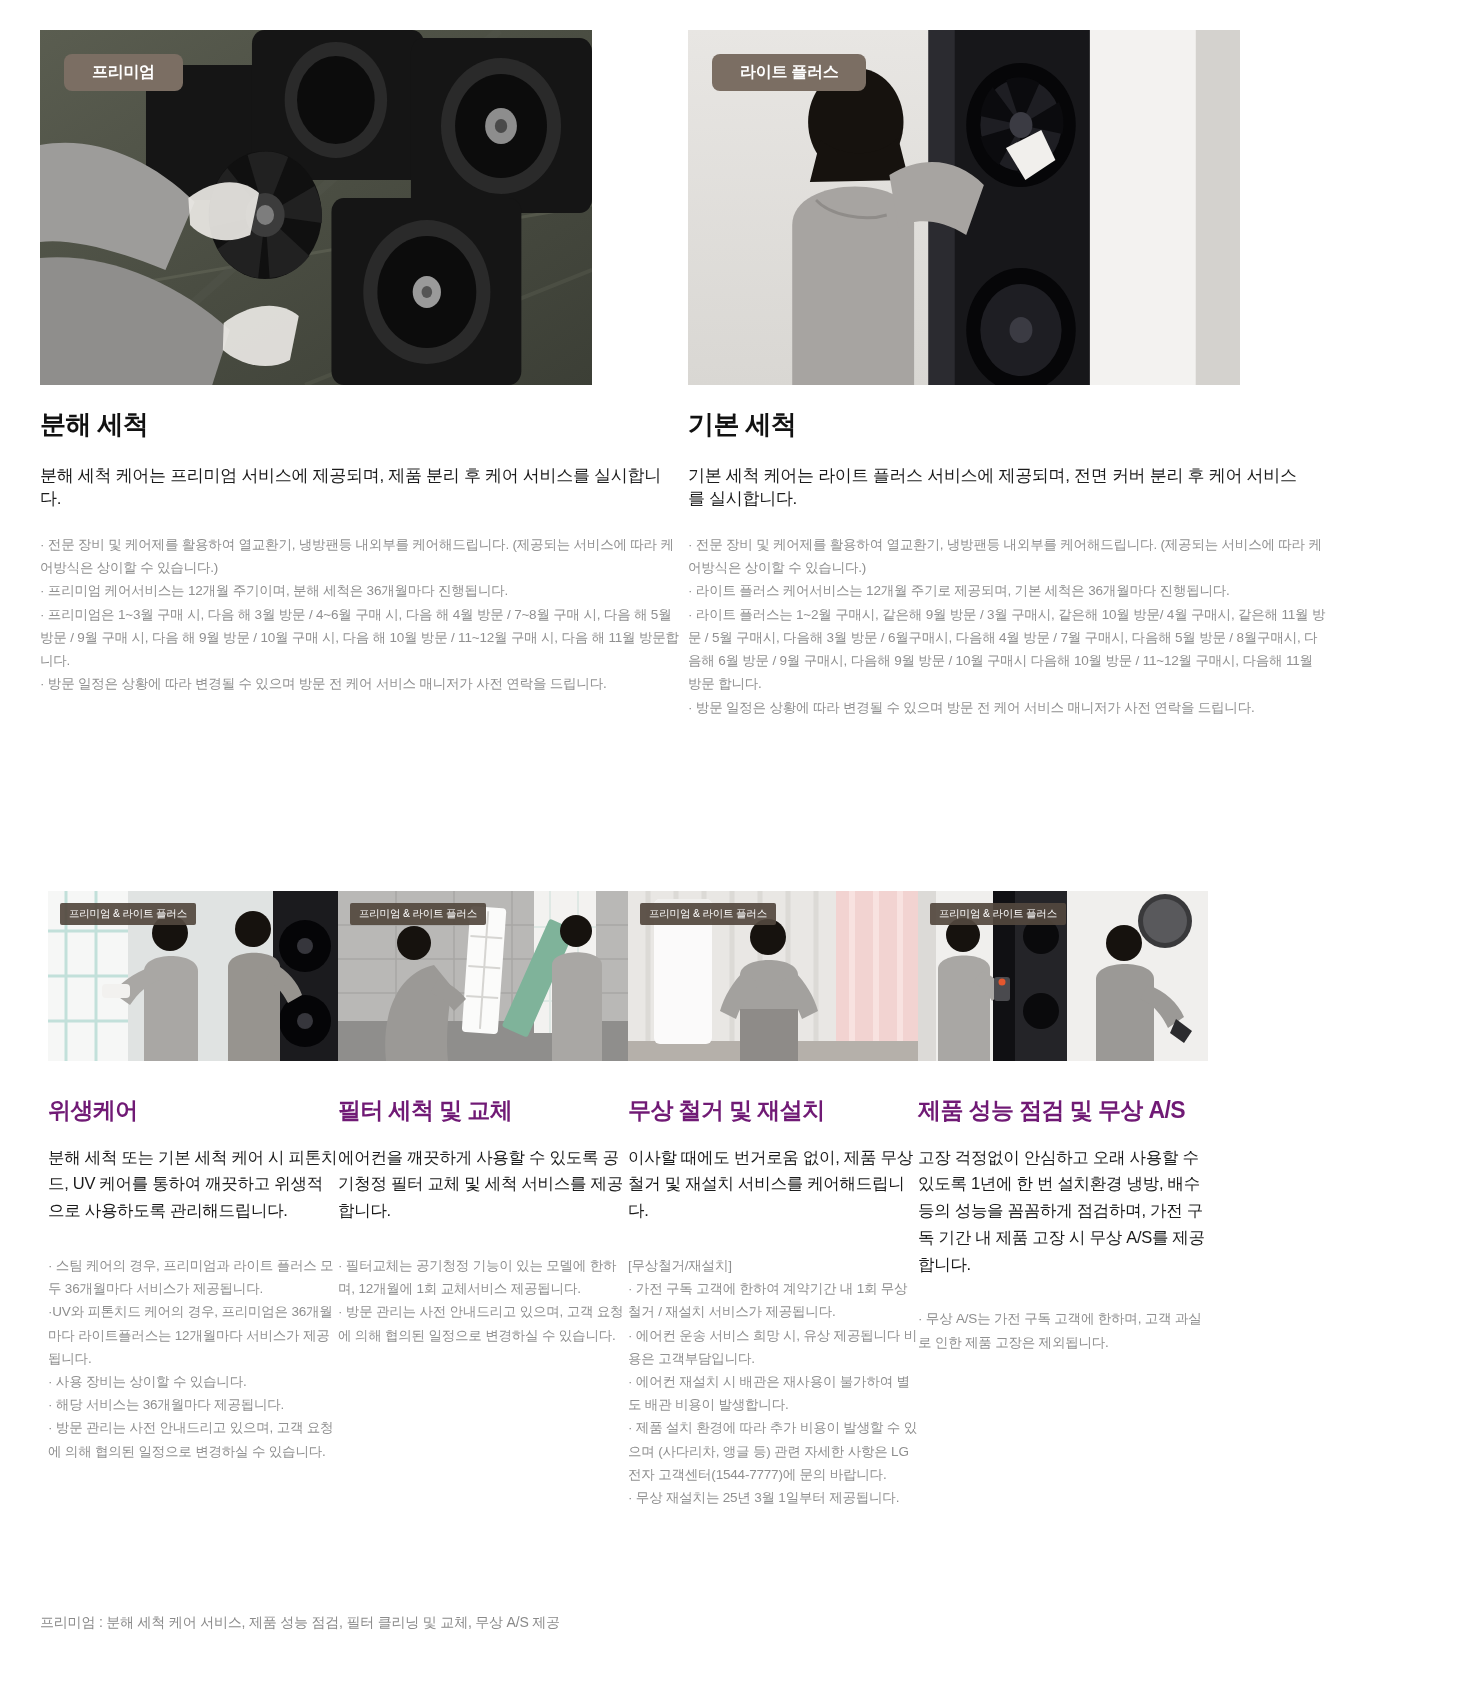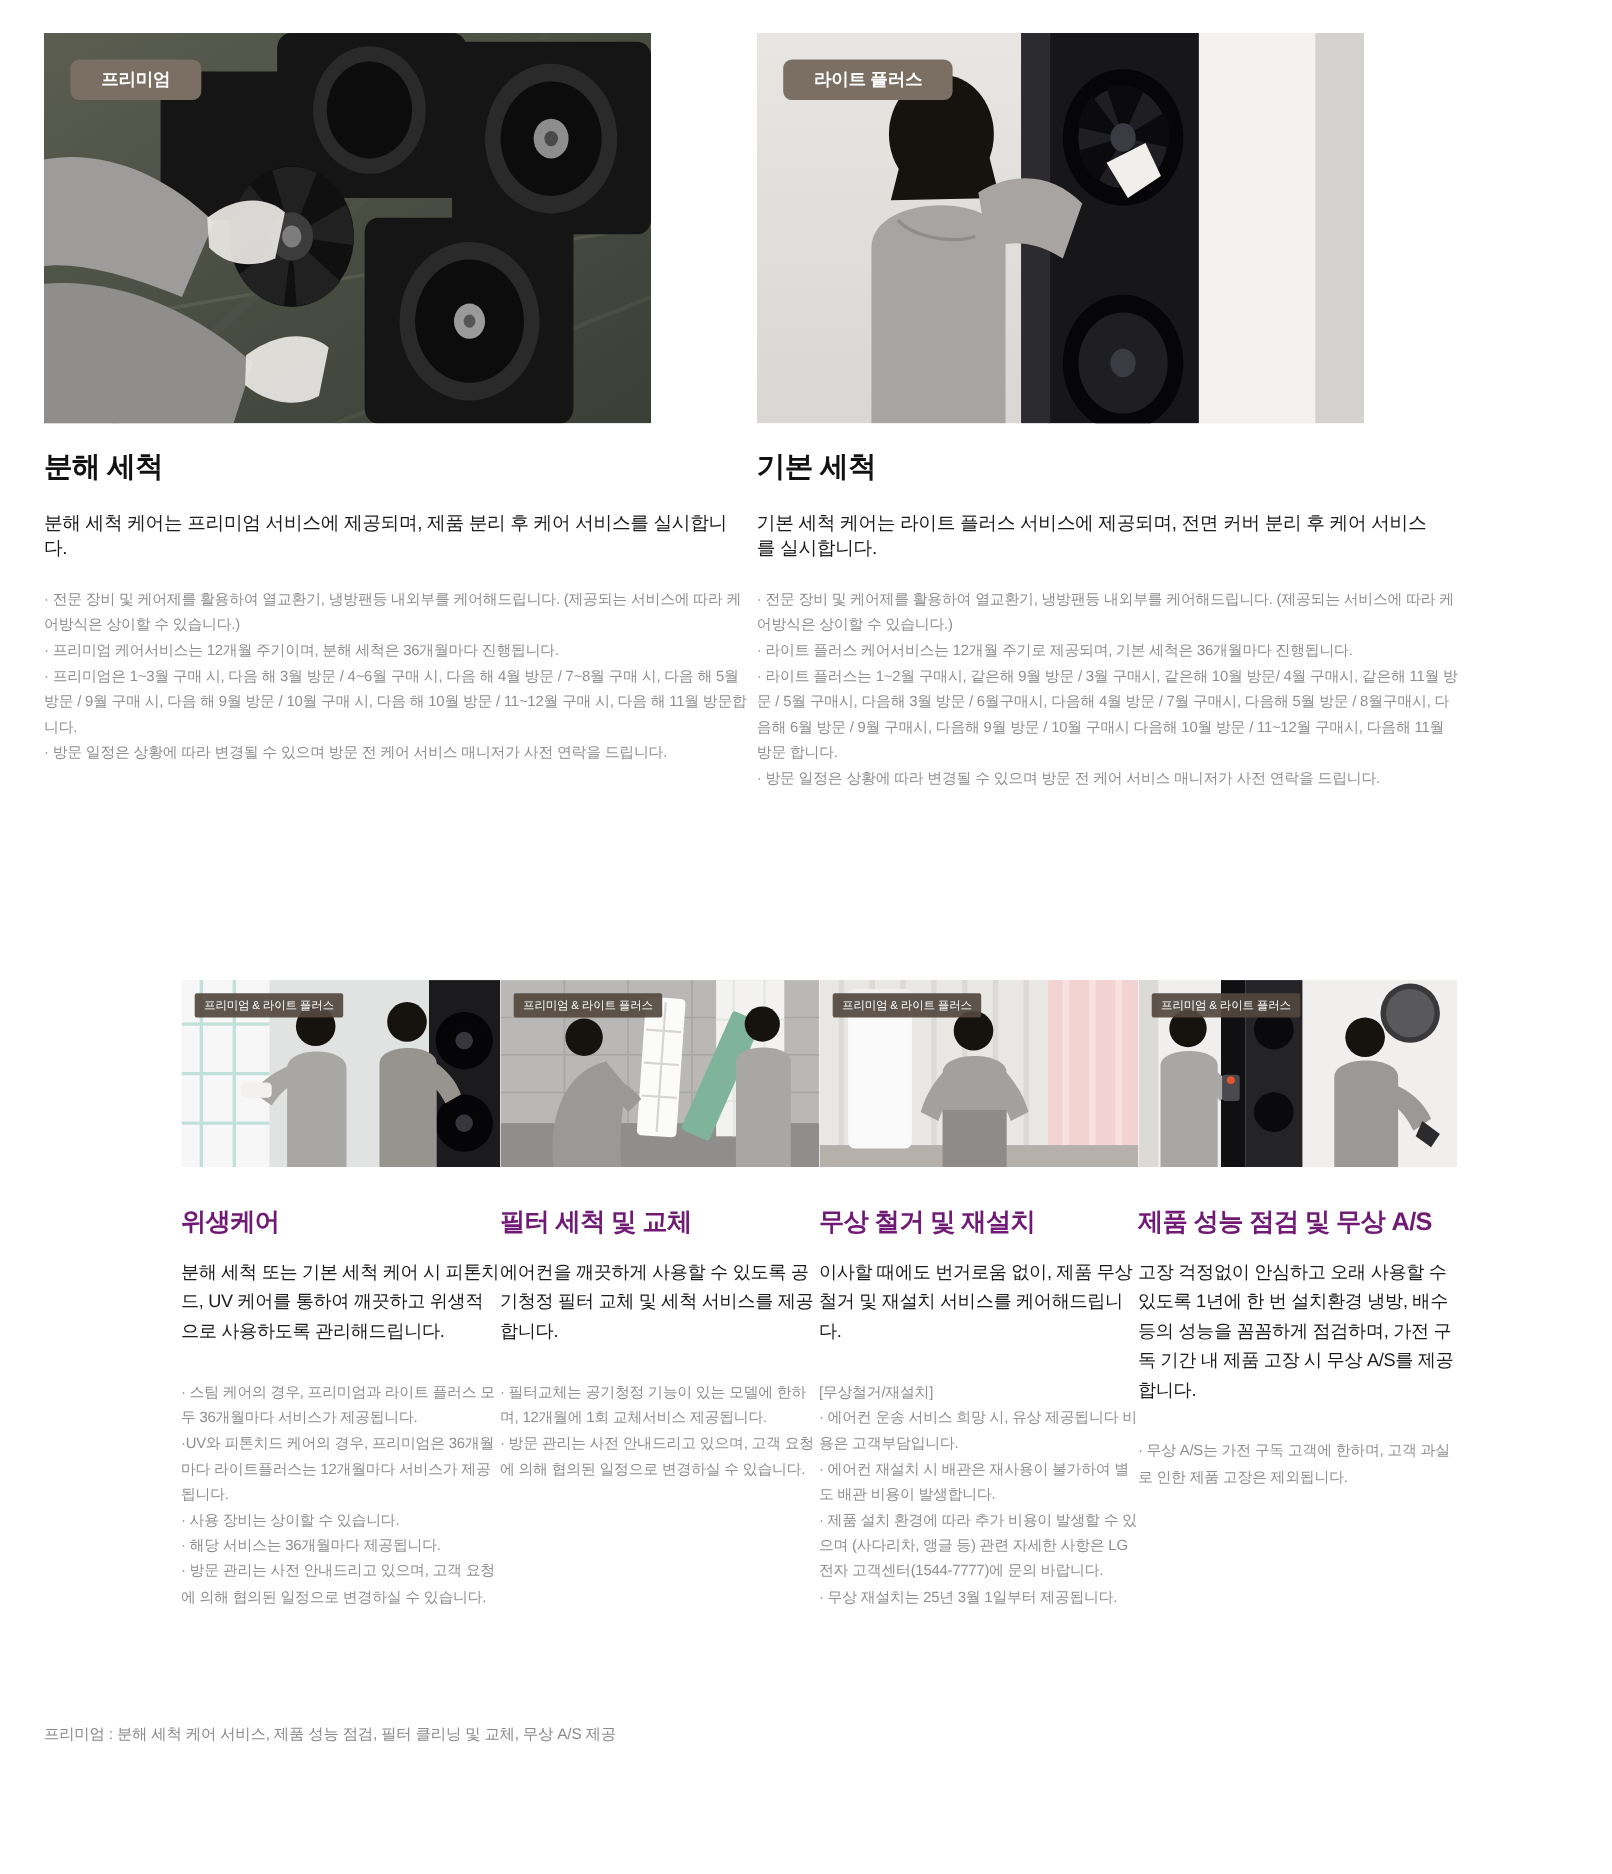--- a/index.html
+++ b/index.html
@@ -13,21 +13,21 @@
   .photo-lg{width:552px;height:355px;position:relative;overflow:hidden;}
   .photo-lg svg,.photo-sm svg{display:block;width:100%;height:100%;}
   .badge-lg{
     position:absolute;top:24px;left:24px;background:#7b6e63;color:#fff;
     font-size:16px;font-weight:700;padding:8px 28px;border-radius:8px;letter-spacing:-0.3px;
   }
   .top-title{margin-top:22px;font-size:26px;font-weight:700;color:#121212;letter-spacing:-0.6px;}
   .top-desc{margin-top:22px;font-size:17px;color:#1b1b1b;letter-spacing:-0.3px;}
   .top-bullets{margin-top:23px;width:640px;}
   .bullet{font-size:13.5px;color:#8f8f8f;line-height:1.72;letter-spacing:-0.2px;}
-  .mid-grid{display:flex;margin:172px 0 0 24px;justify-content:center;}
+  .mid-grid{display:flex;margin:172px 0 0 48px;}
   .mid-col{width:290px;}
   .photo-sm{width:290px;height:170px;position:relative;overflow:hidden;}
   .badge-sm{
     position:absolute;top:12px;left:12px;background:rgba(82,72,62,0.92);color:#fff;
     font-size:10.5px;padding:4px 9px;border-radius:2px;letter-spacing:-0.2px;white-space:nowrap;
   }
   .mid-title{margin-top:34px;font-size:23px;font-weight:700;color:#701a75;letter-spacing:-0.6px;}
   .mid-desc{margin-top:18px;font-size:16.5px;line-height:1.62;color:#1b1b1b;letter-spacing:-0.3px;}
   .mid-bullets{margin-top:30px;}
   .footer{margin:100px 0 0 40px;}
@@ -265,20 +265,21 @@
           <path d="M116,80 C104,92 96,106 92,120 L108,128 C114,112 122,100 132,94 Z" fill="#a3a19e"></path>
           <path d="M166,80 C178,92 186,106 190,120 L174,128 C168,112 160,100 150,94 Z" fill="#a3a19e"></path>
           <path d="M112,118 L170,118 L170,170 L112,170 Z" fill="#8e8b88"></path>
         </svg>
         <span class="badge-sm">프리미엄 &amp; 라이트 플러스</span>
       </div>
       <div class="mid-title">무상 철거 및 재설치</div>
       <div class="mid-desc">이사할 때에도 번거로움 없이, 제품 무상 철거 및 재설치 서비스를 케어해드립니다.</div>
       <div class="mid-bullets">
           <div class="bullet">[무상철거/재설치]</div>
+          <div class="bullet">· 가전 구독 고객에 한하여 계약기간 내 1회 무상 철거 / 재설치 서비스가 제공됩니다.</div>
           <div class="bullet">· 에어컨 운송 서비스 희망 시, 유상 제공됩니다 비용은 고객부담입니다.</div>
           <div class="bullet">· 에어컨 재설치 시 배관은 재사용이 불가하여 별도 배관 비용이 발생합니다.</div>
           <div class="bullet">· 제품 설치 환경에 따라 추가 비용이 발생할 수 있으며 (사다리차, 앵글 등) 관련 자세한 사항은 LG전자 고객센터(1544-7777)에 문의 바랍니다.</div>
           <div class="bullet">· 무상 재설치는 25년 3월 1일부터 제공됩니다.</div>
         </div>
     </div>
 
     <div class="mid-col">
       <div class="photo-sm">
         <svg viewBox="0 0 290 170" preserveAspectRatio="none">

